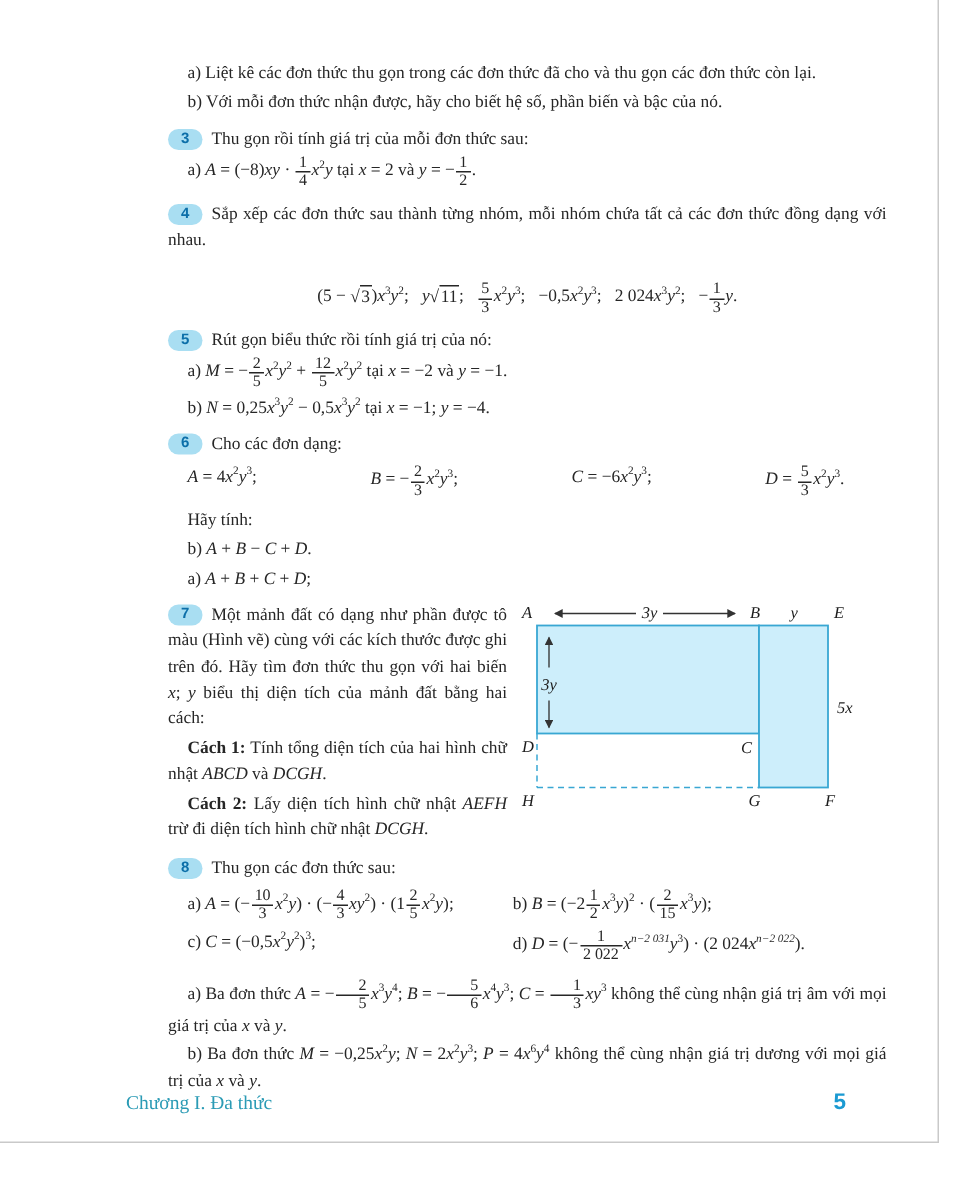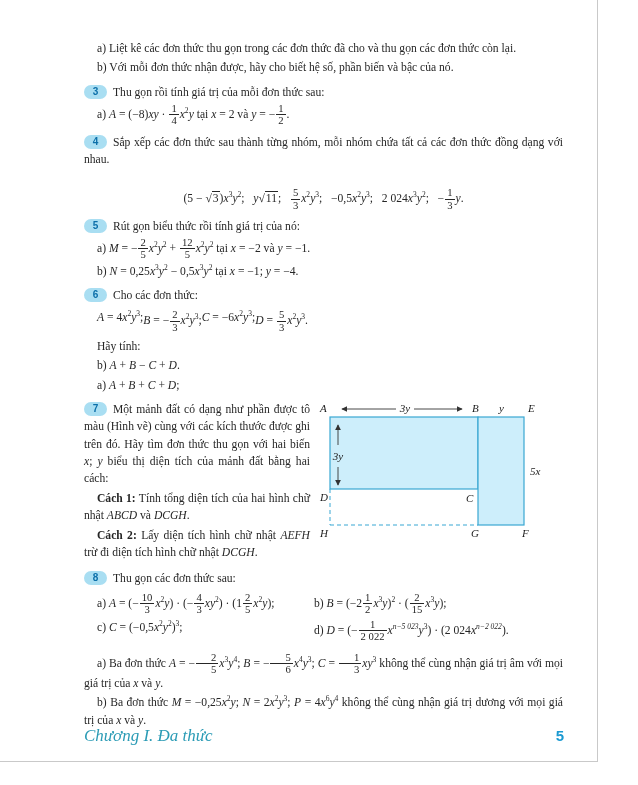--- a/index.html
+++ b/index.html
@@ -1,52 +1,52 @@
 <!DOCTYPE html>
 <html><head>
 <meta charset="utf-8">
 <style>
   html,body{margin:0;padding:0;}
   body{
     width:638px;height:785px;background:#ffffff;position:relative;overflow:hidden;
     font-family:"Liberation Serif",serif;font-size:11.6px;color:#262626;
   }
   .sheet{position:absolute;left:0;top:0;width:597px;height:761px;
-    border-right:1px solid #c9c9c9;border-bottom:1px solid #c9c9c9;background:#fff;}
+    border-right:1px solid #c9c9c9;border-bottom:1px solid #c9c9c9;background:#fff;padding-left:28px;}
   .content{padding:38px 34px 0 84px;}
   p{margin:0;}
   .para{line-height:1.5;margin:2px 0;}
   .item{padding-left:13px;}
   .indent{text-indent:13px;}
   .justify{text-align:justify;}
   .exercise{margin-top:7px;}
   .badge{
     display:inline-block;min-width:9px;padding:1px 7px;border-radius:9px;
     background:#a9def2;color:#0c6fa9;font-family:"Liberation Sans",sans-serif;
     font-weight:bold;font-size:10px;line-height:12px;text-align:center;
     margin-right:6px;vertical-align:1px;
   }
   .center-line{text-align:center;white-space:pre-wrap;margin:19px 0 3px 0;}
-  .mono-row{display:flex;padding:3px 28px 3px 13px;line-height:1.5;}
+  .mono-row{display:flex;justify-content:space-between;padding:3px 28px 3px 13px;line-height:1.5;}
   sup{font-size:0.65em;line-height:0;white-space:nowrap;}
   i{font-style:italic;}
   .frac{display:inline-block;text-align:center;vertical-align:-0.6em;line-height:1.05;
     font-size:0.92em;margin:0 1px;}
   .frac .num{display:block;padding:0 2px;}
   .frac .den{display:block;border-top:1px solid currentColor;padding:0 2px;}
   .sqrt{display:inline-block;white-space:nowrap;}
   .sqrt .radicand{border-top:1px solid currentColor;padding:0 1px;}
   .ex7-figure{float:right;width:245px;margin:0 0 2px 8px;}
   .method-label{font-weight:bold;}
   .clear{clear:both;height:0;}
   .ex8-row{display:grid;grid-template-columns:48% 52%;}
   .ex8-row .col2{padding-left:0;}
   .footer{position:absolute;left:84px;top:726px;width:480px;display:flex;
     justify-content:space-between;align-items:baseline;}
-  .chapter{font-style:italic;color:#2b9bb5;font-size:17px;}
+  .chapter{color:#2b9bb5;font-size:13px;}
   .pagenum{font-family:"Liberation Sans",sans-serif;font-weight:bold;color:#1b9ad2;font-size:15px;}
   
   .fig-rect{fill:#cdeefb;stroke:#39a7d3;stroke-width:1.2;}
   .fig-dash{stroke:#39a7d3;stroke-width:1;stroke-dasharray:4 3;fill:none;}
   .fig-arrow{stroke:#333;stroke-width:0.9;}
   .fig-label{font-style:italic;font-size:11px;fill:#1d1d1d;font-family:"Liberation Serif",serif;}
 </style>
 </head>
 <body>
 
@@ -66,21 +66,21 @@
       <p class="para center-line">(5 − <span class="sqrt"><span>√</span><span class="radicand">3</span></span>)<i>x</i><sup>3</sup><i>y</i><sup>2</sup>;   <i>y</i><span class="sqrt"><span>√</span><span class="radicand">11</span></span>;   <span class="frac"><span class="num">5</span><span class="den">3</span></span><i>x</i><sup>2</sup><i>y</i><sup>3</sup>;   −0,5<i>x</i><sup>2</sup><i>y</i><sup>3</sup>;   2 024<i>x</i><sup>3</sup><i>y</i><sup>2</sup>;   −<span class="frac"><span class="num">1</span><span class="den">3</span></span><i>y</i>.</p>
     </div>
 
     <div class="exercise">
       <p class="para"><span class="badge">5</span><span>Rút gọn biểu thức rồi tính giá trị của nó:</span></p>
       <p class="para item">a) <i>M</i> = −<span class="frac"><span class="num">2</span><span class="den">5</span></span><i>x</i><sup>2</sup><i>y</i><sup>2</sup> + <span class="frac"><span class="num">12</span><span class="den">5</span></span><i>x</i><sup>2</sup><i>y</i><sup>2</sup> tại <i>x</i> = −2 và <i>y</i> = −1.</p>
       <p class="para item">b) <i>N</i> = 0,25<i>x</i><sup>3</sup><i>y</i><sup>2</sup> − 0,5<i>x</i><sup>3</sup><i>y</i><sup>2</sup> tại <i>x</i> = −1; <i>y</i> = −4.</p>
     </div>
 
     <div class="exercise">
-      <p class="para"><span class="badge">6</span><span>Cho các đơn thức:</span></p>
+      <p class="para"><span class="badge">6</span><span>Cho các đơn dạng:</span></p>
       <div class="mono-row">
         <span><i>A</i> = 4<i>x</i><sup>2</sup><i>y</i><sup>3</sup>;</span>
         <span><i>B</i> = −<span class="frac"><span class="num">2</span><span class="den">3</span></span><i>x</i><sup>2</sup><i>y</i><sup>3</sup>;</span>
         <span><i>C</i> = −6<i>x</i><sup>2</sup><i>y</i><sup>3</sup>;</span>
         <span><i>D</i> = <span class="frac"><span class="num">5</span><span class="den">3</span></span><i>x</i><sup>2</sup><i>y</i><sup>3</sup>.</span>
       </div>
       <p class="para item">Hãy tính:</p>
       <p class="para item">b) <i>A</i> + <i>B</i> − <i>C</i> + <i>D</i>.</p>
       <p class="para item">a) <i>A</i> + <i>B</i> + <i>C</i> + <i>D</i>;</p>
     </div>
@@ -125,21 +125,21 @@
     </div>
 
     <div class="exercise">
       <p class="para"><span class="badge">8</span><span>Thu gọn các đơn thức sau:</span></p>
       <div class="ex8-row">
         <p class="para item">a) <i>A</i> = (−<span class="frac"><span class="num">10</span><span class="den">3</span></span><i>x</i><sup>2</sup><i>y</i>) · (−<span class="frac"><span class="num">4</span><span class="den">3</span></span><i>xy</i><sup>2</sup>) · (1<span class="frac"><span class="num">2</span><span class="den">5</span></span><i>x</i><sup>2</sup><i>y</i>);</p>
         <p class="para item col2">b) <i>B</i> = (−2<span class="frac"><span class="num">1</span><span class="den">2</span></span><i>x</i><sup>3</sup><i>y</i>)<sup>2</sup> · (<span class="frac"><span class="num">2</span><span class="den">15</span></span><i>x</i><sup>3</sup><i>y</i>);</p>
       </div>
       <div class="ex8-row">
         <p class="para item">c) <i>C</i> = (−0,5<i>x</i><sup>2</sup><i>y</i><sup>2</sup>)<sup>3</sup>;</p>
-        <p class="para item col2">d) <i>D</i> = (−<span class="frac"><span class="num">1</span><span class="den">2 022</span></span><i>x</i><sup style="font-style: italic;">n−5 023</sup><i>y</i><sup>3</sup>) · (2 024<i>x</i><sup style="font-style: italic;">n−2 022</sup>).</p>
+        <p class="para item col2">d) <i>D</i> = (−<span class="frac"><span class="num">1</span><span class="den">2 022</span></span><i>x</i><sup style="font-style: italic;">n−2 031</sup><i>y</i><sup>3</sup>) · (2 024<i>x</i><sup style="font-style: italic;">n−2 022</sup>).</p>
       </div>
     </div>
 
     <div class="exercise">
       <p class="para indent justify">a) Ba đơn thức <i>A</i> = −<span class="frac"><span class="num">2</span><span class="den">5</span></span><i>x</i><sup>3</sup><i>y</i><sup>4</sup>; <i>B</i> = −<span class="frac"><span class="num">5</span><span class="den">6</span></span><i>x</i><sup>4</sup><i>y</i><sup>3</sup>; <i>C</i> = <span class="frac"><span class="num">1</span><span class="den">3</span></span><i>xy</i><sup>3</sup> không thể cùng nhận giá trị âm với mọi giá trị của <i>x</i> và <i>y</i>.</p>
       <p class="para indent justify">b) Ba đơn thức <i>M</i> = −0,25<i>x</i><sup>2</sup><i>y</i>; <i>N</i> = 2<i>x</i><sup>2</sup><i>y</i><sup>3</sup>; <i>P</i> = 4<i>x</i><sup>6</sup><i>y</i><sup>4</sup> không thể cùng nhận giá trị dương với mọi giá trị của <i>x</i> và <i>y</i>.</p>
     </div>
 
   </div>
 

